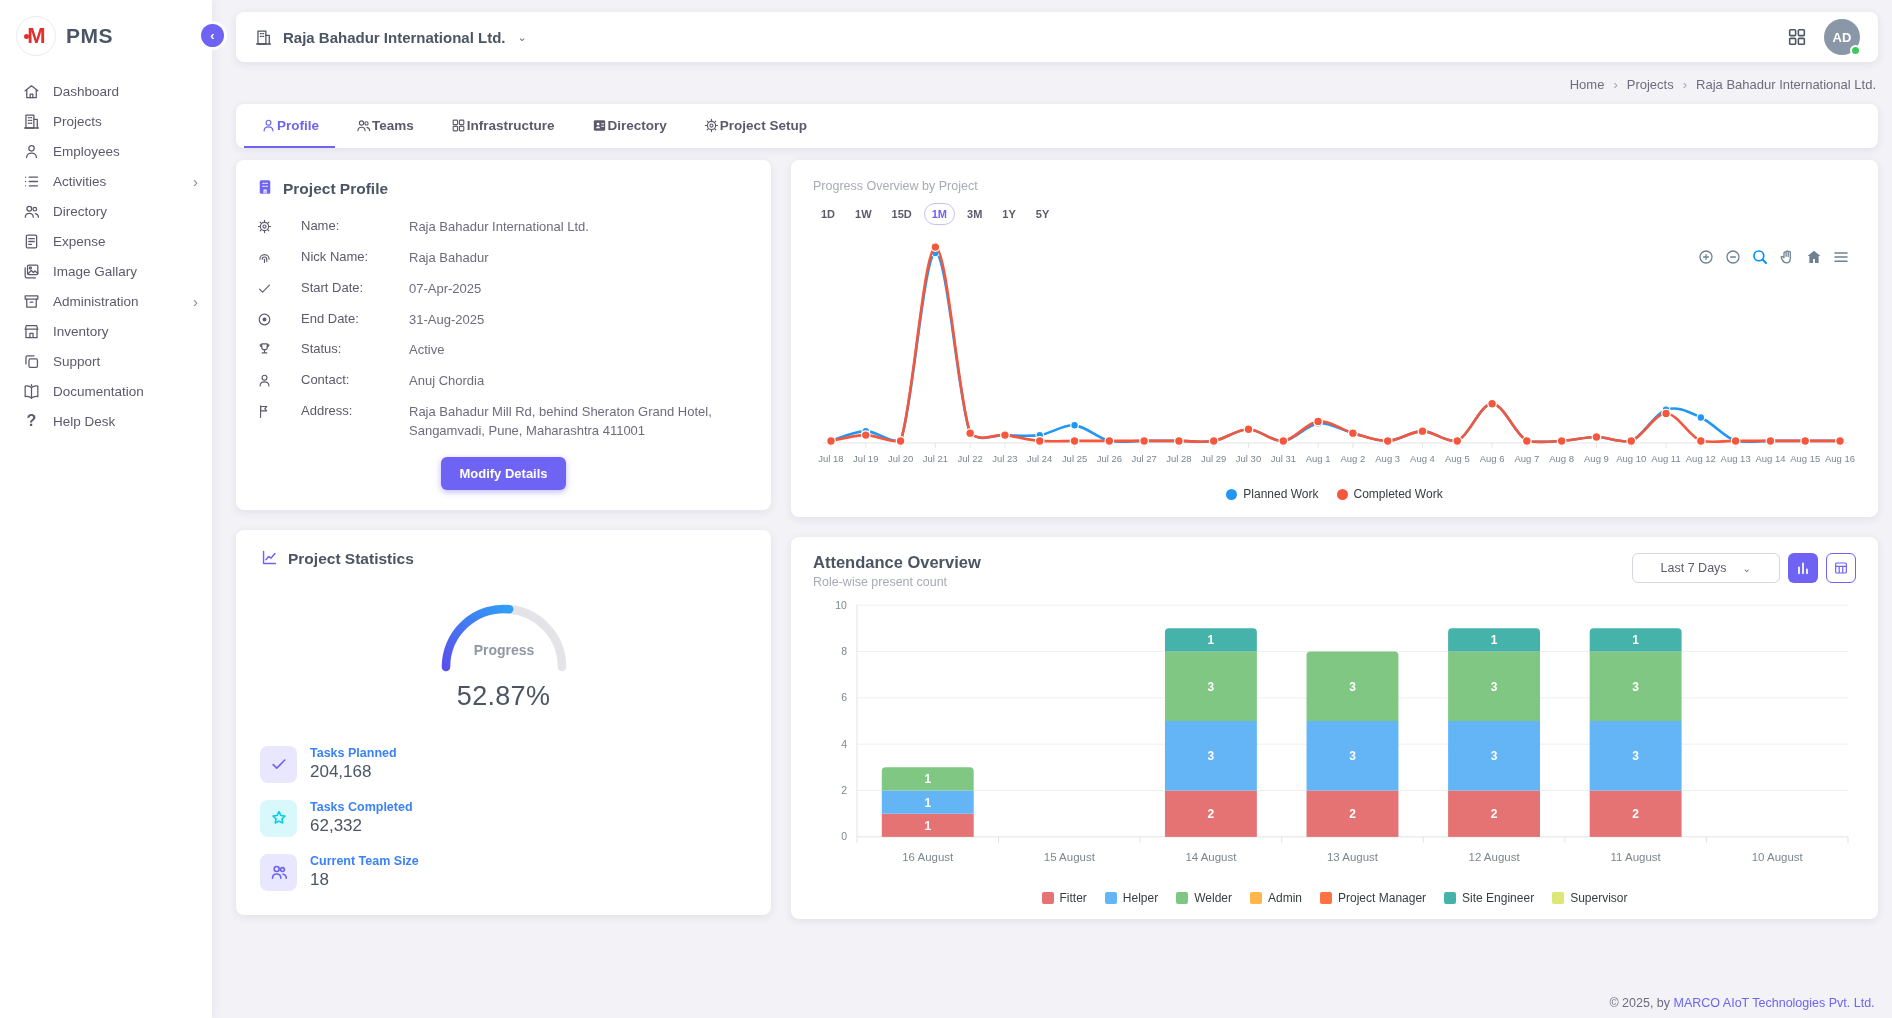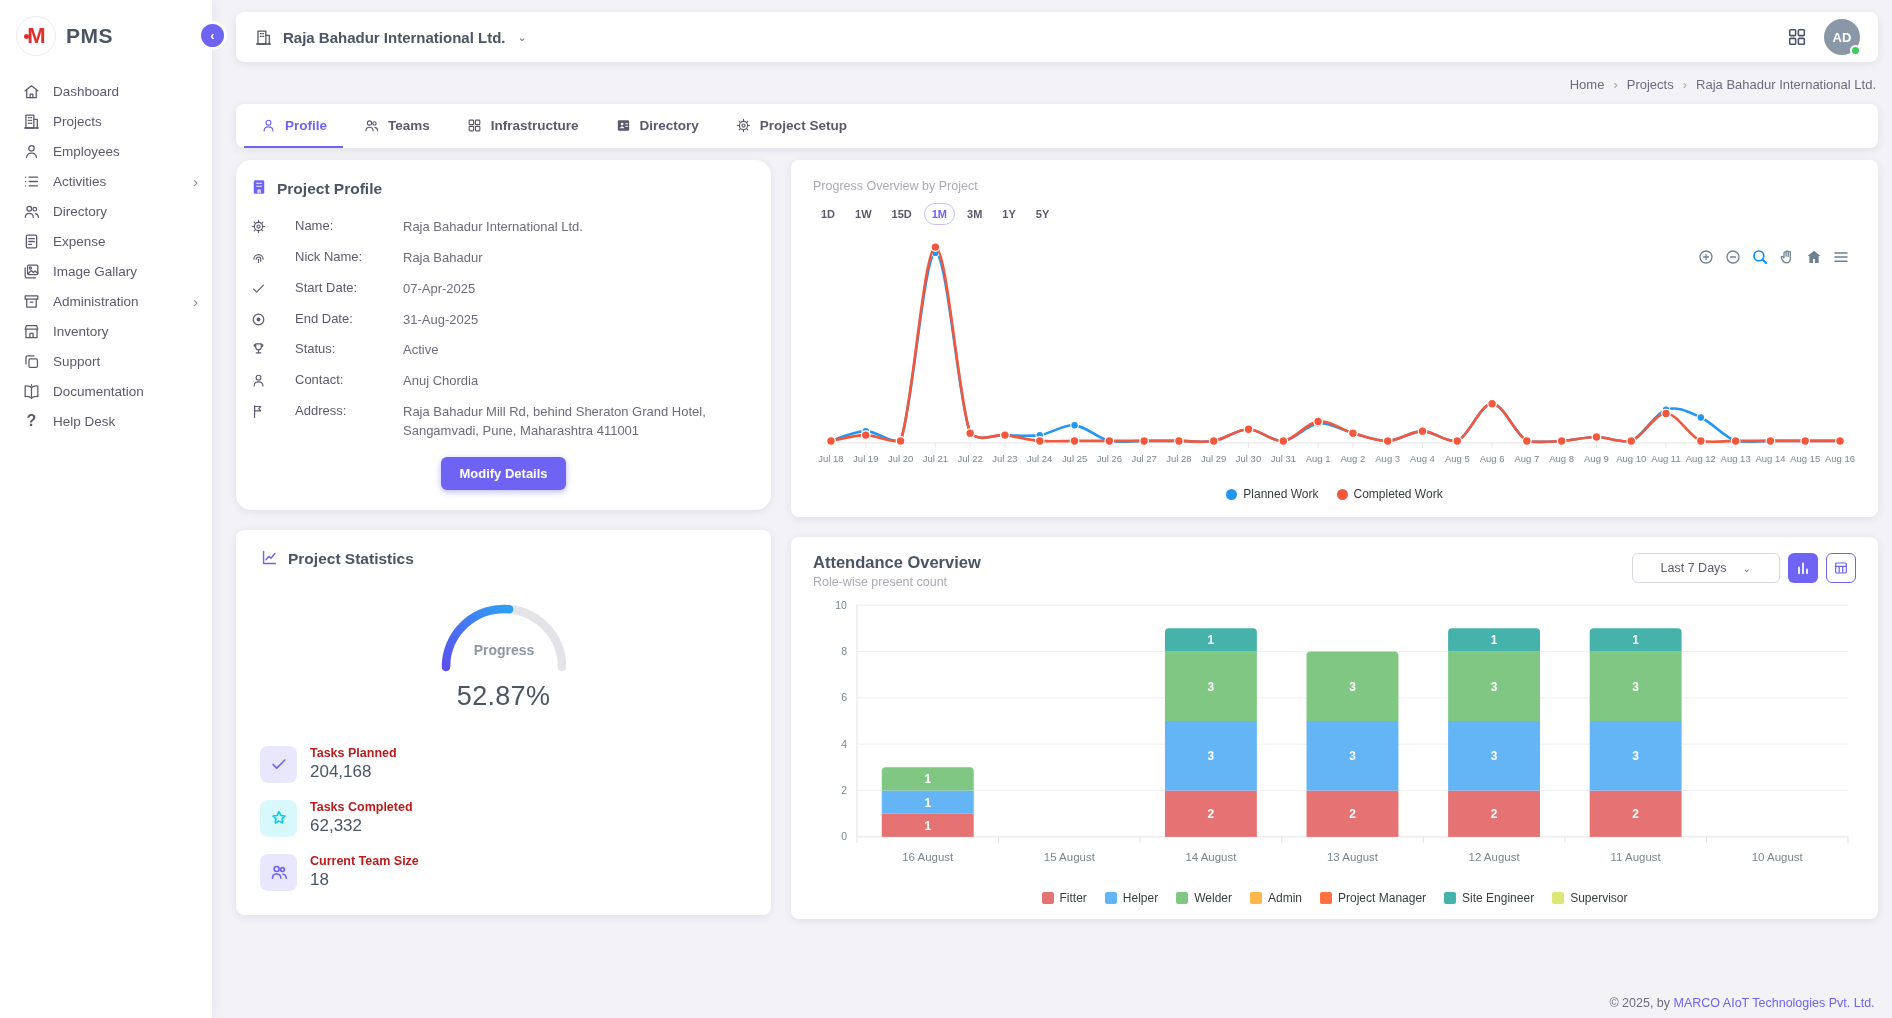--- a/index.html
+++ b/index.html
@@ -48,34 +48,34 @@
   .avatar { width:36px; height:36px; border-radius:50%; background:#8a97a6; color:#fff; font-size:13px;
             font-weight:700; display:flex; align-items:center; justify-content:center; position:relative; cursor:pointer; }
   .avatar-dot { position:absolute; right:-1px; bottom:-1px; width:11px; height:11px; border-radius:50%;
                 background:#3ccb5a; border:2px solid #fff; }
 
   .breadcrumb { display:flex; align-items:center; gap:9px; margin:15px 2px 12px; font-size:13px; color:#6f6b7d;justify-content:flex-end; }
   .crumb { cursor:pointer; }
   .crumb-sep { color:#a5a3ae; font-size:13px; }
 
   .tabsbar { height:44px; display:flex; align-items:center; padding:0 8px; gap:4px; }
-  .tab { display:flex; align-items:center; gap:8px; padding:0 16px; height:44px; font-size:13.5px;
+  .tab { display:flex; align-items:center; padding:0 16px; height:44px; font-size:13.5px;
          font-weight:600; color:#5d596c; cursor:pointer; border-bottom:2px solid transparent; }
   .tab svg { width:17px; height:17px; }
   .tab.active { color:#6e63f2; border-bottom-color:#6e63f2; }
 
   .content { display:flex; gap:20px; margin-top:12px; align-items:flex-start; }
   .col-left { width:535px; flex:none; display:flex; flex-direction:column; gap:20px; }
   .col-right { flex:1; min-width:0; display:flex; flex-direction:column; gap:20px; }
 
   .card-title-row { display:flex; align-items:center; gap:9px; }
   .card-title { font-size:15.5px; font-weight:700; color:#4b5563; }
 
   
-  .profile-card { padding:18px 14px 20px;border-radius:15px; }
+  .profile-card { padding:18px 20px 20px; }
   .bm-icon svg { width:18px; height:18px; }
   .fields { margin-top:18px; }
   .field-row { display:flex; gap:28px; margin-bottom:12px; align-items:flex-start; }
   .field-icon { width:17px; height:17px; color:#5d596c; flex:none; margin-top:0; }
   .field-icon svg { width:17px; height:17px; }
   .field-label { width:80px; flex:none; font-size:13px; color:#5d596c; }
   .field-value { flex:1; font-size:13px; color:#6f6b7d; line-height:1.45; max-width:372px; }
   .btn-row { text-align:center; margin-top:16px; }
   .btn-primary { display:inline-block; background:#6e63f2; color:#fff; font-size:13px; font-weight:700;
                  padding:9px 18px; border-radius:6px; cursor:pointer;
@@ -88,21 +88,21 @@
   .gauge-wrap { text-align:center; margin-top:14px; }
   .gauge-label { font-size:14px; font-weight:700; fill:#9097a3; }
   .gauge-pct { font-size:27px; color:#4b5563; margin-top:0px; letter-spacing:.3px; }
   .stat-rows { margin-top:34px; display:flex; flex-direction:column; gap:17px; }
   .stat-row { display:flex; align-items:center; gap:13px; }
   .stat-ico { width:37px; height:37px; border-radius:8px; display:flex; align-items:center; justify-content:center; }
   .stat-ico svg { width:20px; height:20px; fill:none; stroke:currentColor; stroke-width:1.9;
                   stroke-linecap:round; stroke-linejoin:round; }
   .ico-purple { background:#e9e7fd; color:#6e63f2; }
   .ico-cyan { background:#d9f8fc; color:#00cfe8; }
-  .stat-label { font-size:12.5px; font-weight:700; color:#b91c1c; }
+  .stat-label { font-size:12.5px; font-weight:700; color:#3b82f6; }
   .stat-value { font-size:17px; color:#4b5563; margin-top:2px; }
 
   
   .progress-card { padding:16px 22px 12px; position:relative; }
   .card-sub { font-size:12.5px; color:#a8aab7; margin-top:3px; }
   .ranges { display:flex; align-items:center; gap:4px; margin-top:10px; }
   .range-btn { font-size:11px; font-weight:700; color:#5d596c; padding:4px 7px; border-radius:12px;
                border:1px solid transparent; cursor:pointer; }
   .range-btn.active { color:#6e63f2; border-color:#c6c1f9; }
   .chart-toolbar { position:absolute; top:88px; right:28px; display:flex; align-items:center; gap:9px; }

